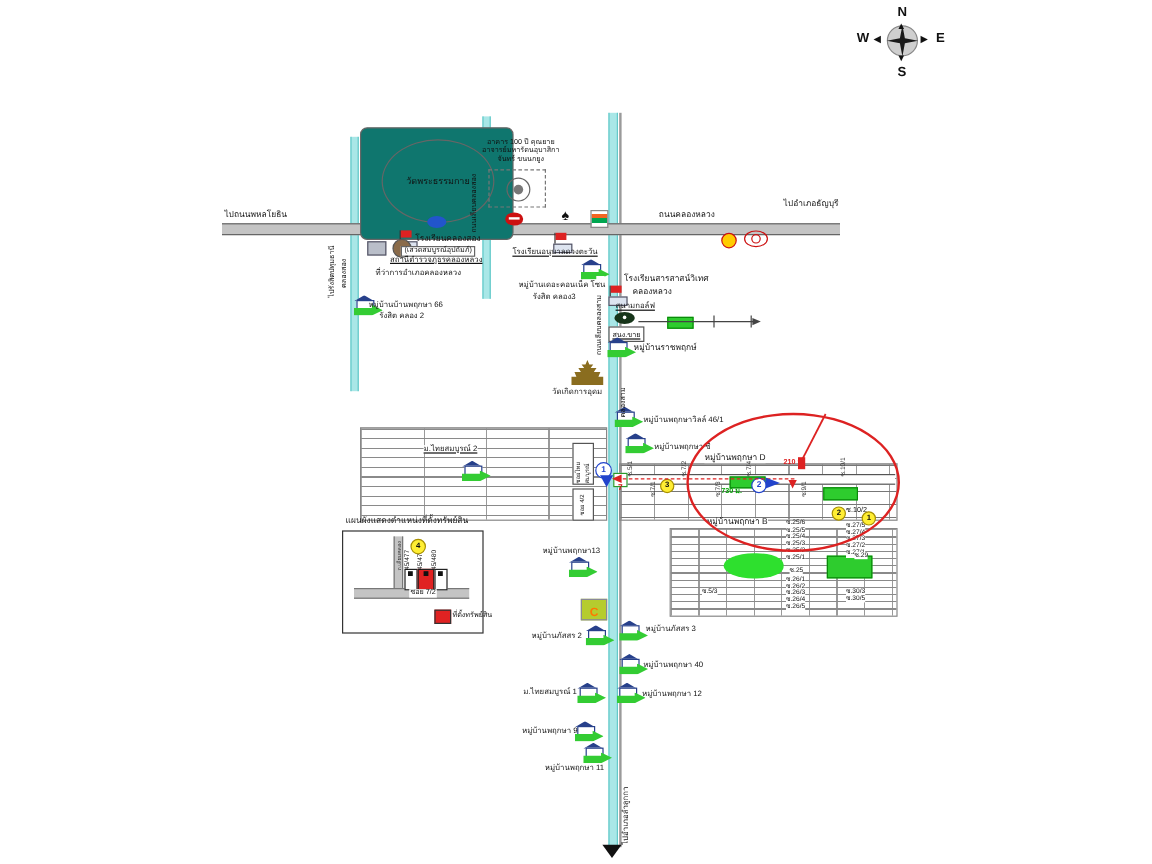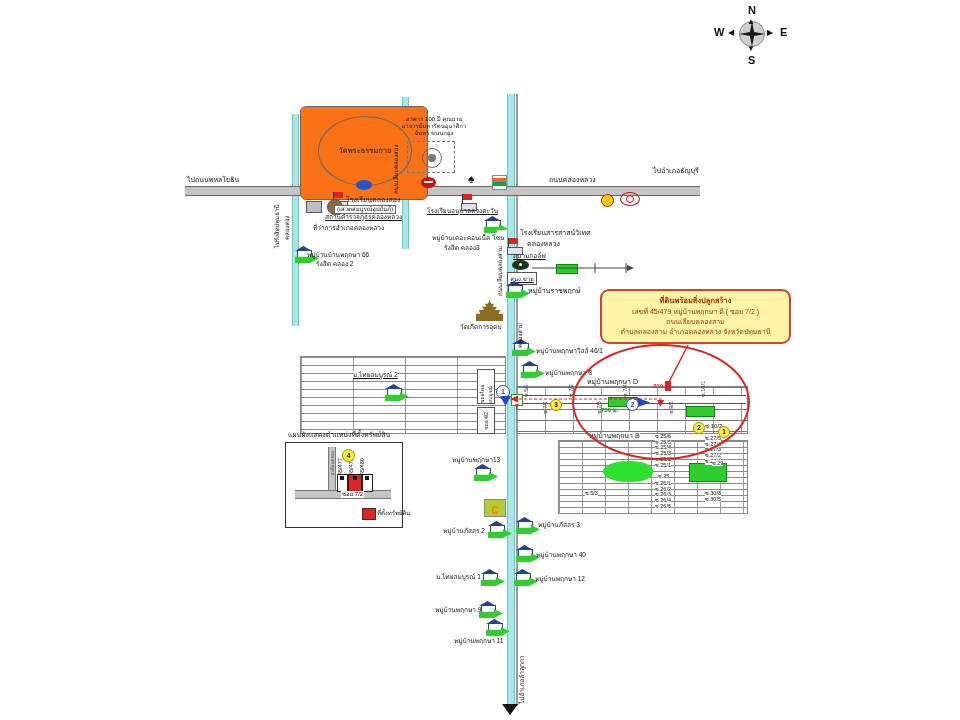--- a/index.html
+++ b/index.html
@@ -77,21 +77,21 @@
   <div class="t" style="left:187px;top:176px;">ไปถนนพหลโยธิน</div>
   <div class="t" style="left:549px;top:176px;">ถนนคลองหลวง</div>
   <div class="t" style="left:653px;top:167px;">ไปอำเภอธัญบุรี</div>
   <div class="t t6 vert" style="left:274px;top:186px;height:62px;">ไปรังสิตปทุมธานี</div>
   <div class="t t6 vert" style="left:284px;top:196px;height:44px;">คลองสอง</div>
   <div class="t t6 vert" style="left:393px;top:136px;height:58px;">ถนนเลียบคลองสอง</div>
   <div class="t t6 vert" style="left:497px;top:230px;height:66px;background:#fff;">ถนนเลียบคลองสาม</div>
   <div class="t t6 vert" style="left:517px;top:312px;height:36px;">คลองสาม</div>
   <div class="t t65 vert" style="left:518px;top:646px;height:58px;">ไปอำเภอลำลูกกา</div>
 
-  <div style="position:absolute;left:300px;top:106px;width:126px;height:92px;border:1px solid #666;border-radius:6px;background:#f97316;z-index:2;">
+  <div style="position:absolute;left:300px;top:106px;width:126px;height:92px;border:1px solid #666;border-radius:6px;background:#0f766e;z-index:2;">
     <div style="position:absolute;left:17px;top:9px;width:92px;height:68px;border:1px solid #666;border-radius:50%;display:flex;align-items:center;justify-content:center;">
       <span class="t" style="position:static;font-size:7.5px;">วัดพระธรรมกาย</span>
     </div>
   </div>
   <div class="t t6 c" style="left:396px;top:116px;width:76px;white-space:normal;line-height:1.2;">อาคาร 100 ปี คุณยายอาจารย์มหารัตนอุบาสิกาจันทร์ ขนนกยูง</div>
   <div style="position:absolute;left:407px;top:141px;width:46px;height:30px;border:1px dashed #777;z-index:2;">
     <div style="position:absolute;left:14px;top:6px;width:18px;height:18px;border:1px solid #666;border-radius:50%;">
       <div style="position:absolute;left:5px;top:5px;width:8px;height:8px;border-radius:50%;background:#777;"></div>
     </div>
   </div>
@@ -336,26 +336,20 @@
     </div>
 
   <div class="vic" style="left:484px;top:619px;">
       <div class="hr"></div>
       <div class="hb"></div>
       <div class="ar"></div>
     </div>
   <div class="t t65" style="left:454px;top:637px;">หมู่บ้านพฤกษา 11</div>
 
   <div class="redellipse" style="left:572px;top:344px;width:174px;height:112px;"></div>
-  <div class="callout" style="left:600px;top:289px;width:175px;">
-    <div class="l1">ที่ดินพร้อมสิ่งปลูกสร้าง</div>
-    <div>เลขที่ 45/479  หมู่บ้านพฤกษา ดี  ( ซอย 7/2 )</div>
-    <div>ถนนเลียบคลองสาม</div>
-    <div>ตำบลคลองสาม อำเภอคลองหลวง  จังหวัดปทุมธานี</div>
-  </div>
 
   <svg class="ovl" width="960" height="720" viewBox="0 0 960 720">
     <line x1="688" y1="345" x2="669" y2="382" stroke="#dd2222" stroke-width="1.5"></line>
     <rect x="665" y="381" width="6" height="10" fill="#dd2222"></rect>
     <polygon points="657,400 664,400 660.5,407" fill="#dd2222"></polygon>
     <line x1="662" y1="399" x2="514" y2="399" stroke="#dd2222" stroke-width="1" stroke-dasharray="3,2"></line>
     <polygon points="510,399 518,395.5 518,402.5" fill="#dd2222"></polygon>
     <polygon points="500,396 511,396 505.5,406" fill="#2244cc"></polygon>
     <polygon points="638,398 650,402.5 638,407" fill="#2244cc"></polygon>
     <line x1="532" y1="268" x2="628" y2="268" stroke="#444" stroke-width="1"></line>

